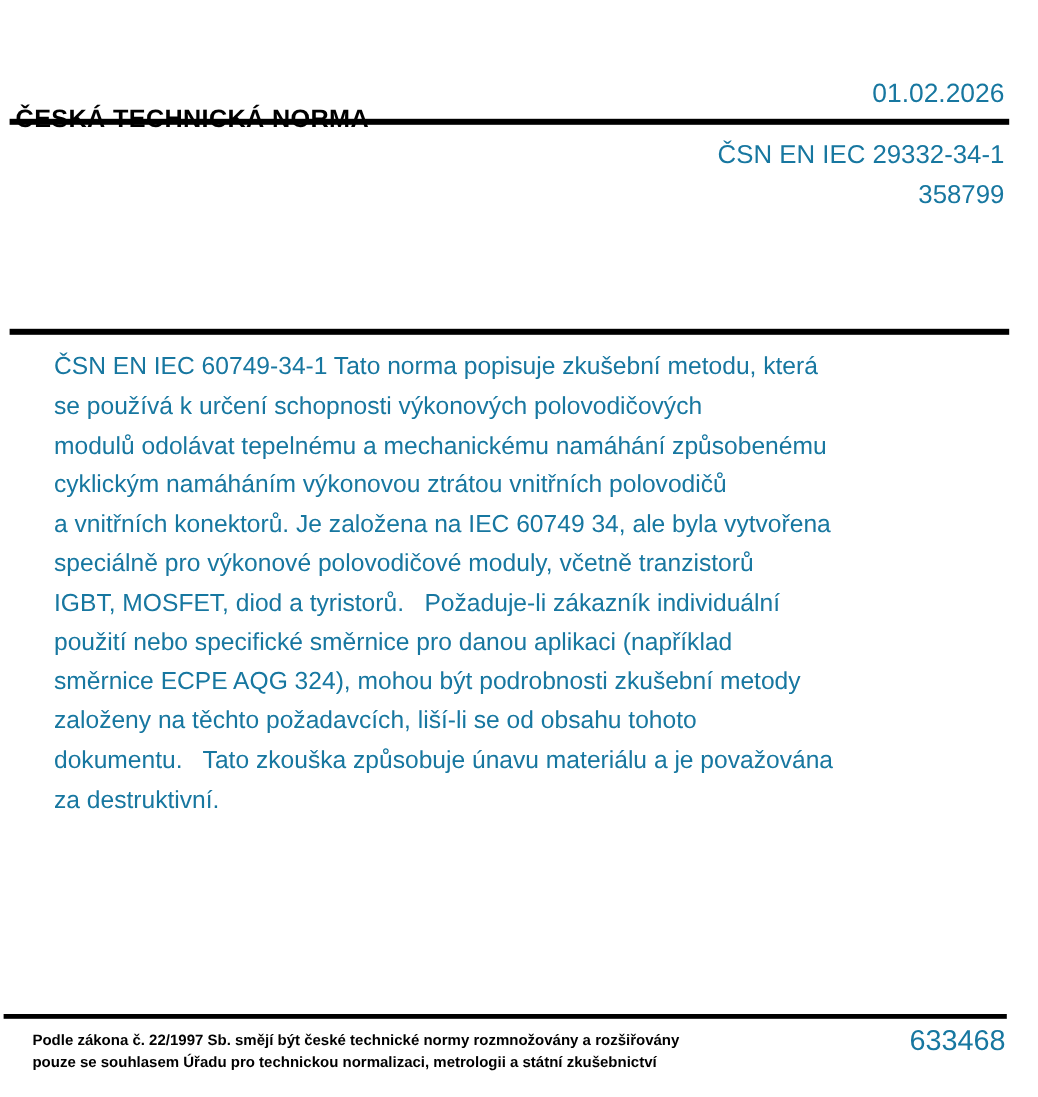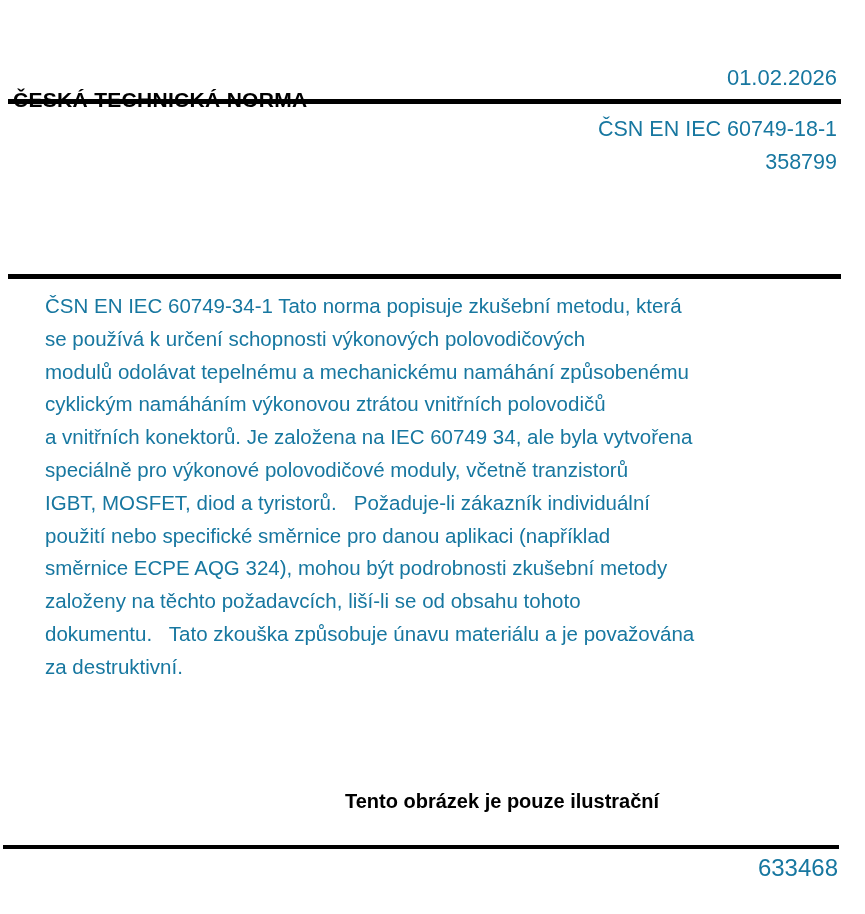--- a/index.html
+++ b/index.html
@@ -94,38 +94,39 @@
 
 <div class="page">
 
   <div class="abs header-title">ČESKÁ TECHNICKÁ NORMA</div>
 
   <div class="abs header-date">01.02.2026</div>
 
   <div class="abs rule rule-1"></div>
 
 
-  <div class="abs doc-code">ČSN EN IEC 60749-18-1
+  <div class="abs doc-code">ČSN EN IEC 29332-34-1
 358799</div>
 
   <div class="abs rule rule-2"></div>
 
   <div class="abs abstract">ČSN EN IEC 60749-34-1 Tato norma popisuje zkušební metodu, která
 se používá k určení schopnosti výkonových polovodičových
 modulů odolávat tepelnému a mechanickému namáhání způsobenému
 cyklickým namáháním výkonovou ztrátou vnitřních polovodičů
 a vnitřních konektorů. Je založena na IEC 60749 34, ale byla vytvořena
 speciálně pro výkonové polovodičové moduly, včetně tranzistorů
 IGBT, MOSFET, diod a tyristorů.   Požaduje-li zákazník individuální
 použití nebo specifické směrnice pro danou aplikaci (například
 směrnice ECPE AQG 324), mohou být podrobnosti zkušební metody
 založeny na těchto požadavcích, liší-li se od obsahu tohoto
 dokumentu.   Tato zkouška způsobuje únavu materiálu a je považována
 za destruktivní.</div>
 
-  <div class="abs caption">Tento obrázek je pouze ilustrační</div>
 
   <div class="abs rule rule-3"></div>
 
+  <div class="abs footer-legal">Podle zákona č. 22/1997 Sb. smějí být české technické normy rozmnožovány a rozšiřovány
+pouze se souhlasem Úřadu pro technickou normalizaci, metrologii a státní zkušebnictví</div>
 
   <div class="abs footer-number">633468</div>
 
 </div>
 
 </body></html>

